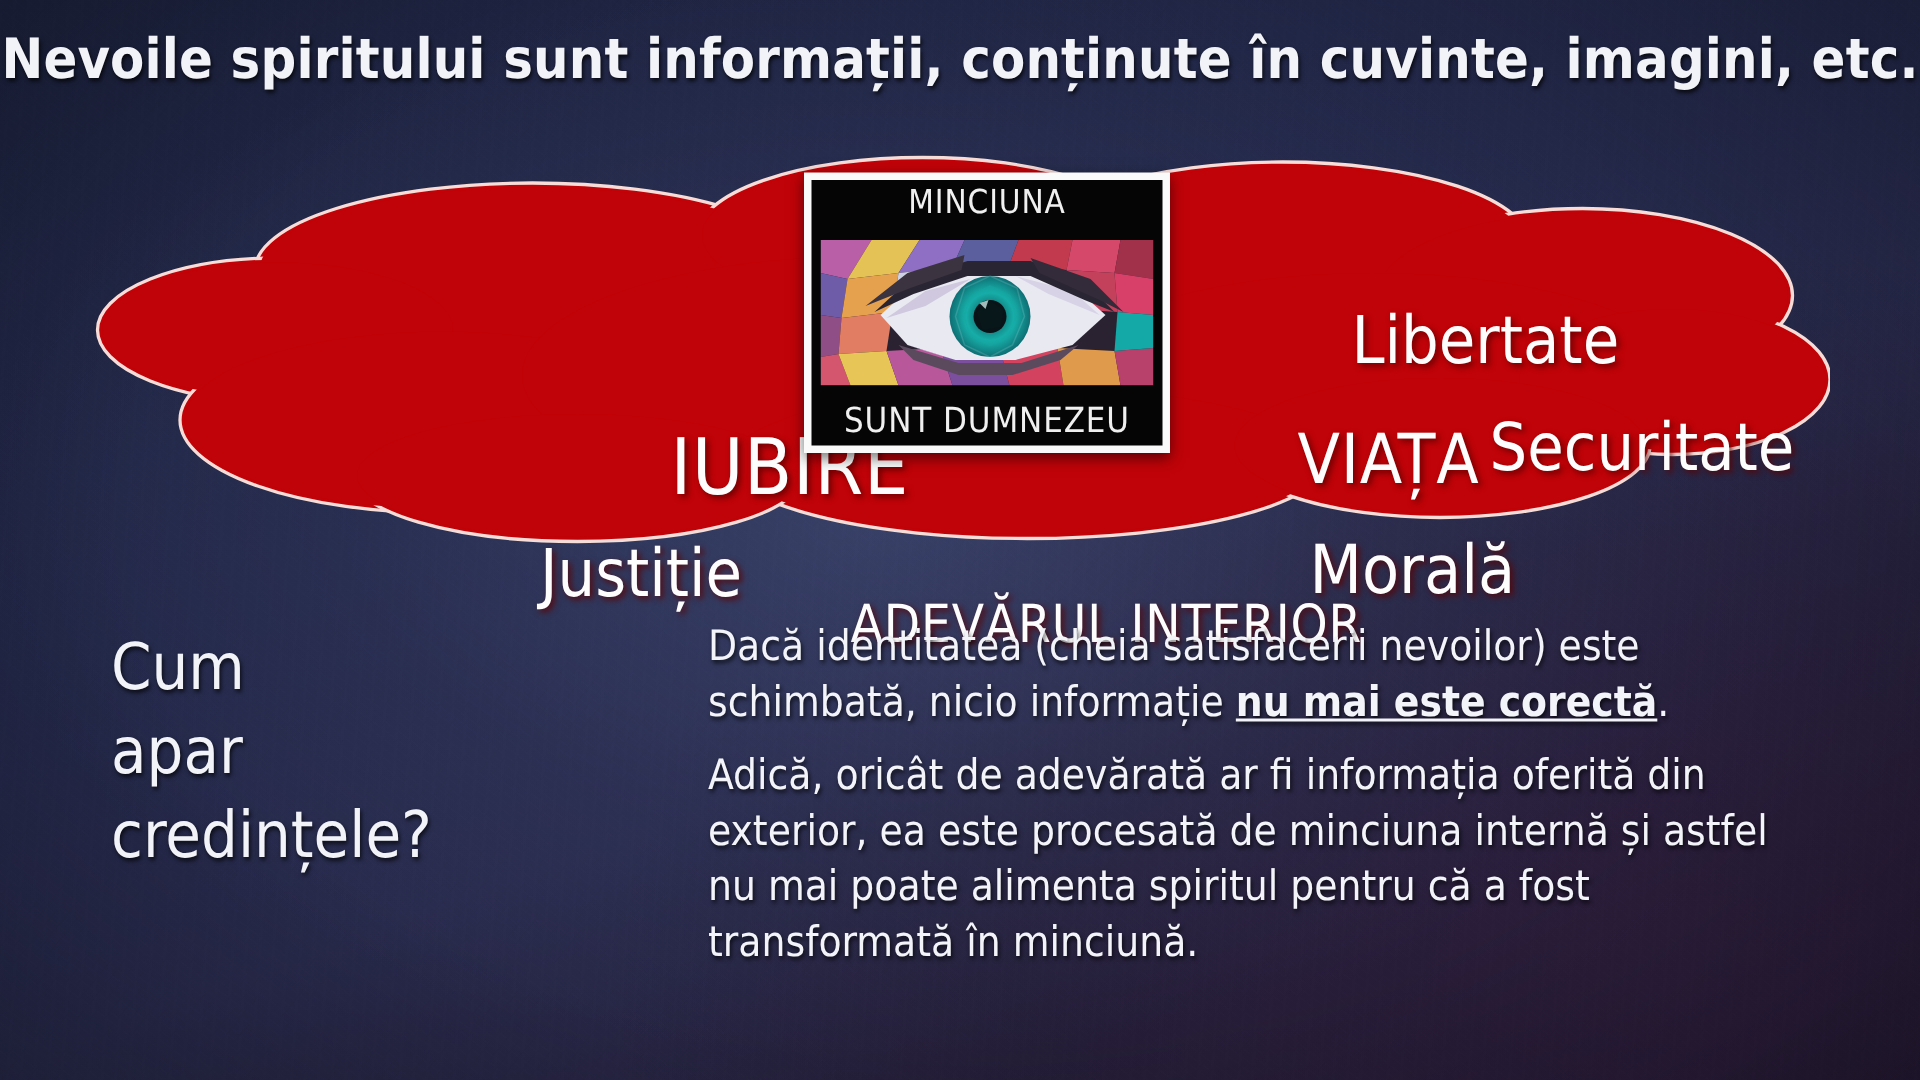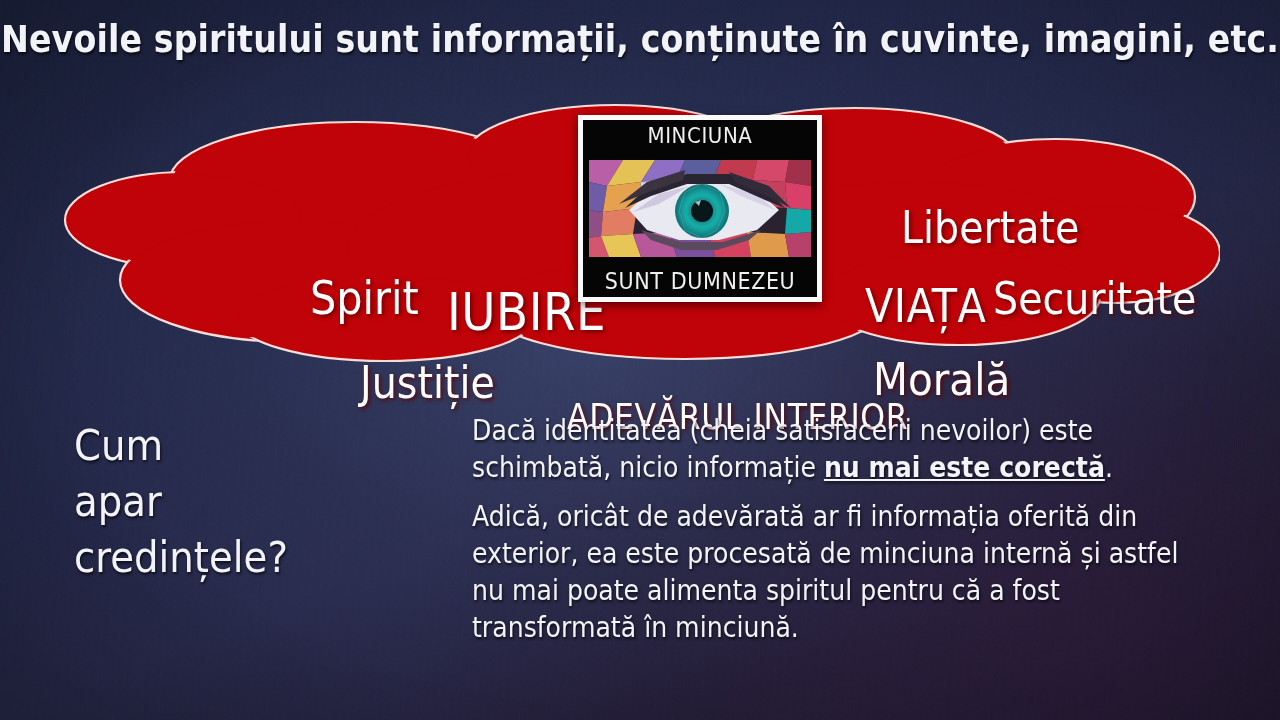--- a/index.html
+++ b/index.html
@@ -86,21 +86,20 @@
     position: absolute;
     left: 536px;
     top: 115px;
     width: 244px;
     height: 187px;
     background: #fafafa;
     padding: 5px;
     box-sizing: border-box;
     box-shadow: 0 3px 9px rgba(0,0,0,0.55);
     z-index: 5;
-    margin-left: 42px;
   }
   .eye-inner {
     width: 100%;
     height: 100%;
     background: #050505;
     display: flex;
     flex-direction: column;
     align-items: stretch;
     justify-content: space-between;
     box-sizing: border-box;
@@ -184,21 +183,20 @@
         <ellipse cx="240" cy="195" rx="172" ry="59"></ellipse>
         <ellipse cx="520" cy="165" rx="227" ry="79"></ellipse>
         <ellipse cx="860" cy="170" rx="212" ry="73"></ellipse>
         <ellipse cx="1060" cy="168" rx="102" ry="47"></ellipse>
         <ellipse cx="630" cy="222" rx="197" ry="49"></ellipse>
         <ellipse cx="905" cy="212" rx="137" ry="45"></ellipse>
         <ellipse cx="330" cy="232" rx="147" ry="41"></ellipse>
       </g>
     </svg>
 
-    <div class="cloud-word w-spirit">Spirit</div>
     <div class="cloud-word w-iubire">IUBIRE</div>
     <div class="cloud-word w-justitie">Justiție</div>
     <div class="cloud-word w-libertate">Libertate</div>
     <div class="cloud-word w-viata">VIAȚA</div>
     <div class="cloud-word w-securitate">Securitate</div>
     <div class="cloud-word w-morala">Morală</div>
     <div class="cloud-word w-adevarul">ADEVĂRUL INTERIOR</div>
   </div>
 
   <div class="eye-frame">

